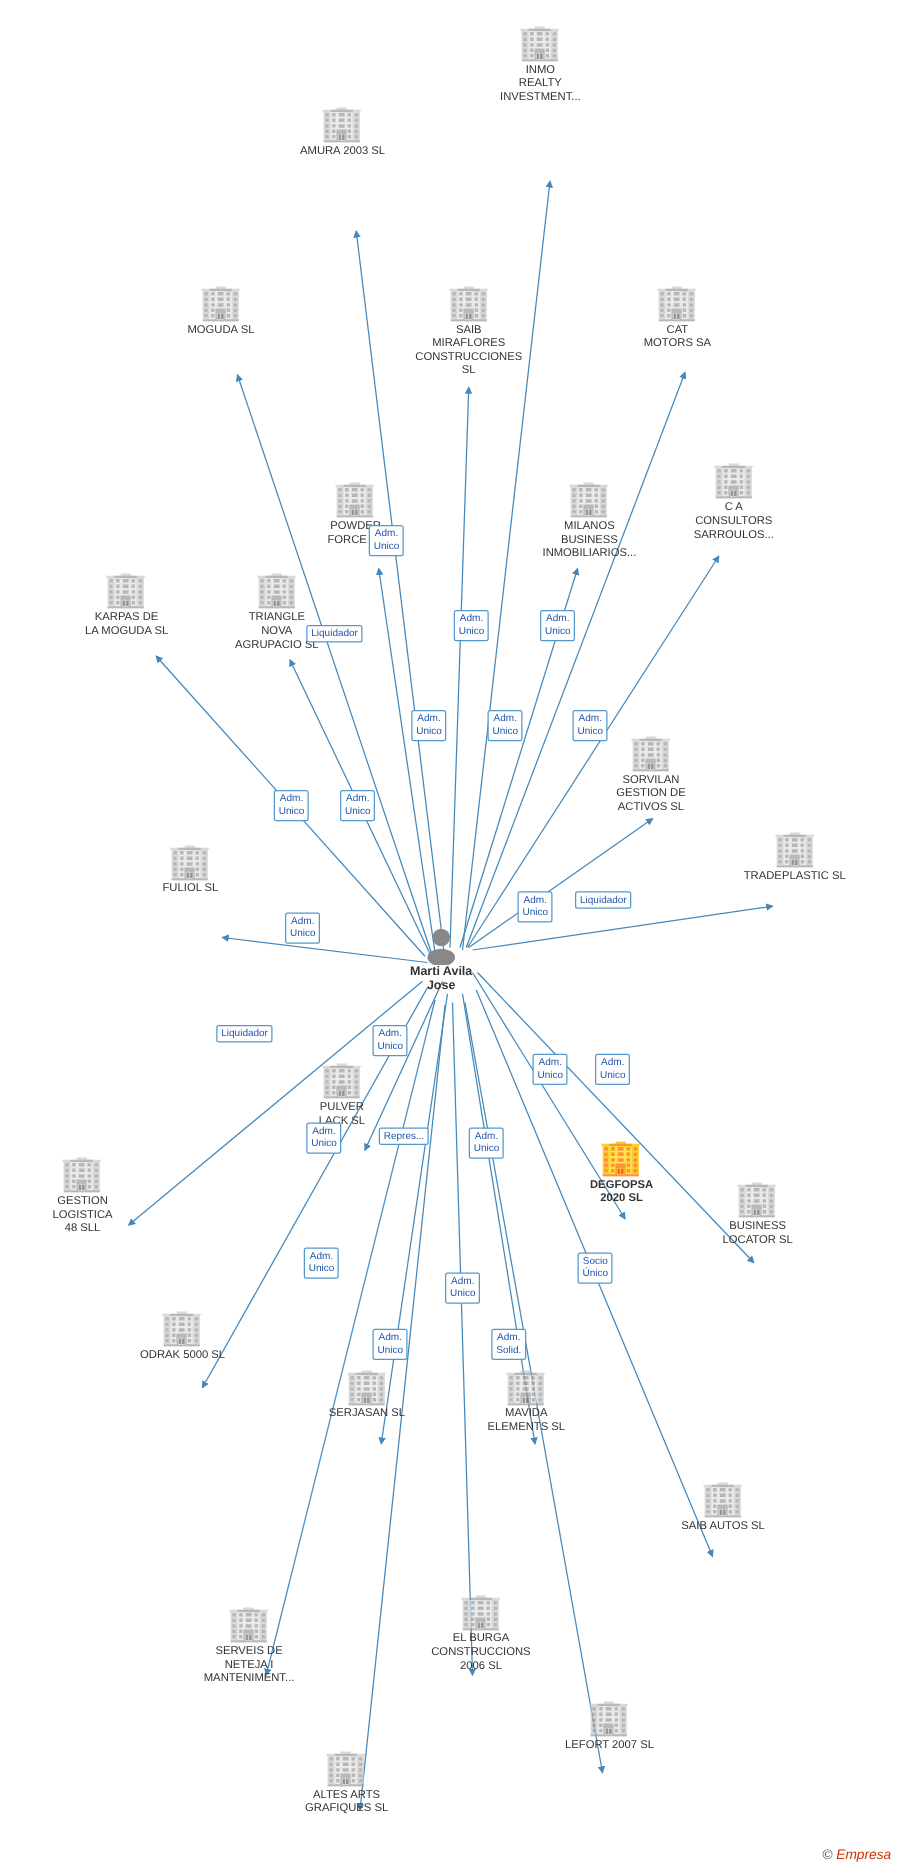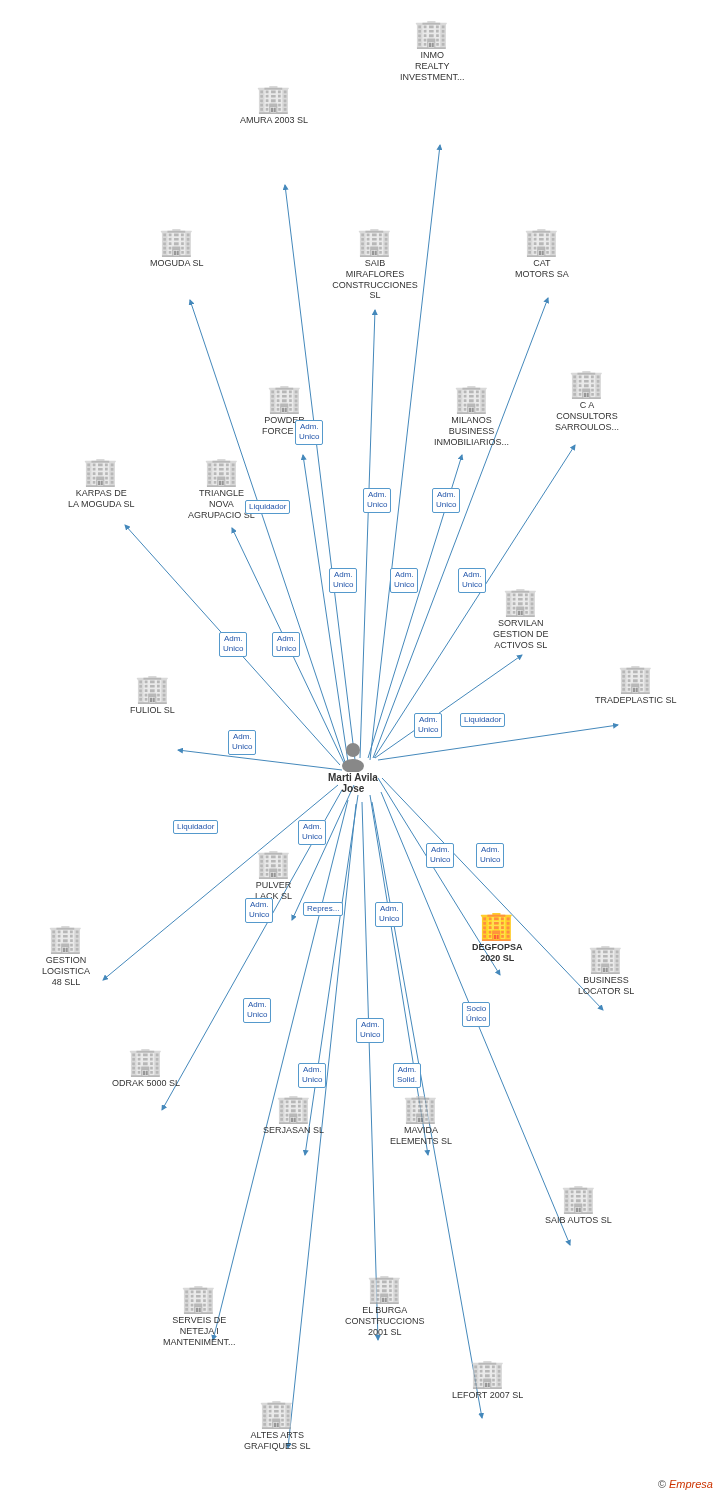--- a/index.html
+++ b/index.html
@@ -279,21 +279,21 @@
   <div class="building-icon" style="filter: grayscale(1) opacity(0.7);">🏢</div>
   <div class="node-label">SERVEIS DE
 NETEJA I
 MANTENIMENT...</div>
 </div>
 
 <div class="node" style="left:345px; top:1275px;">
   <div class="building-icon" style="filter: grayscale(1) opacity(0.7);">🏢</div>
   <div class="node-label">EL BURGA
 CONSTRUCCIONS
-2001 SL</div>
+2006 SL</div>
 </div>
 
 <div class="node" style="left:452px; top:1360px;">
   <div class="building-icon" style="filter: grayscale(1) opacity(0.7);">🏢</div>
   <div class="node-label">LEFORT 2007 SL</div>
 </div>
 
 <div class="node" style="left:244px; top:1400px;">
   <div class="building-icon" style="filter: grayscale(1) opacity(0.7);">🏢</div>
   <div class="node-label">ALTES ARTS

